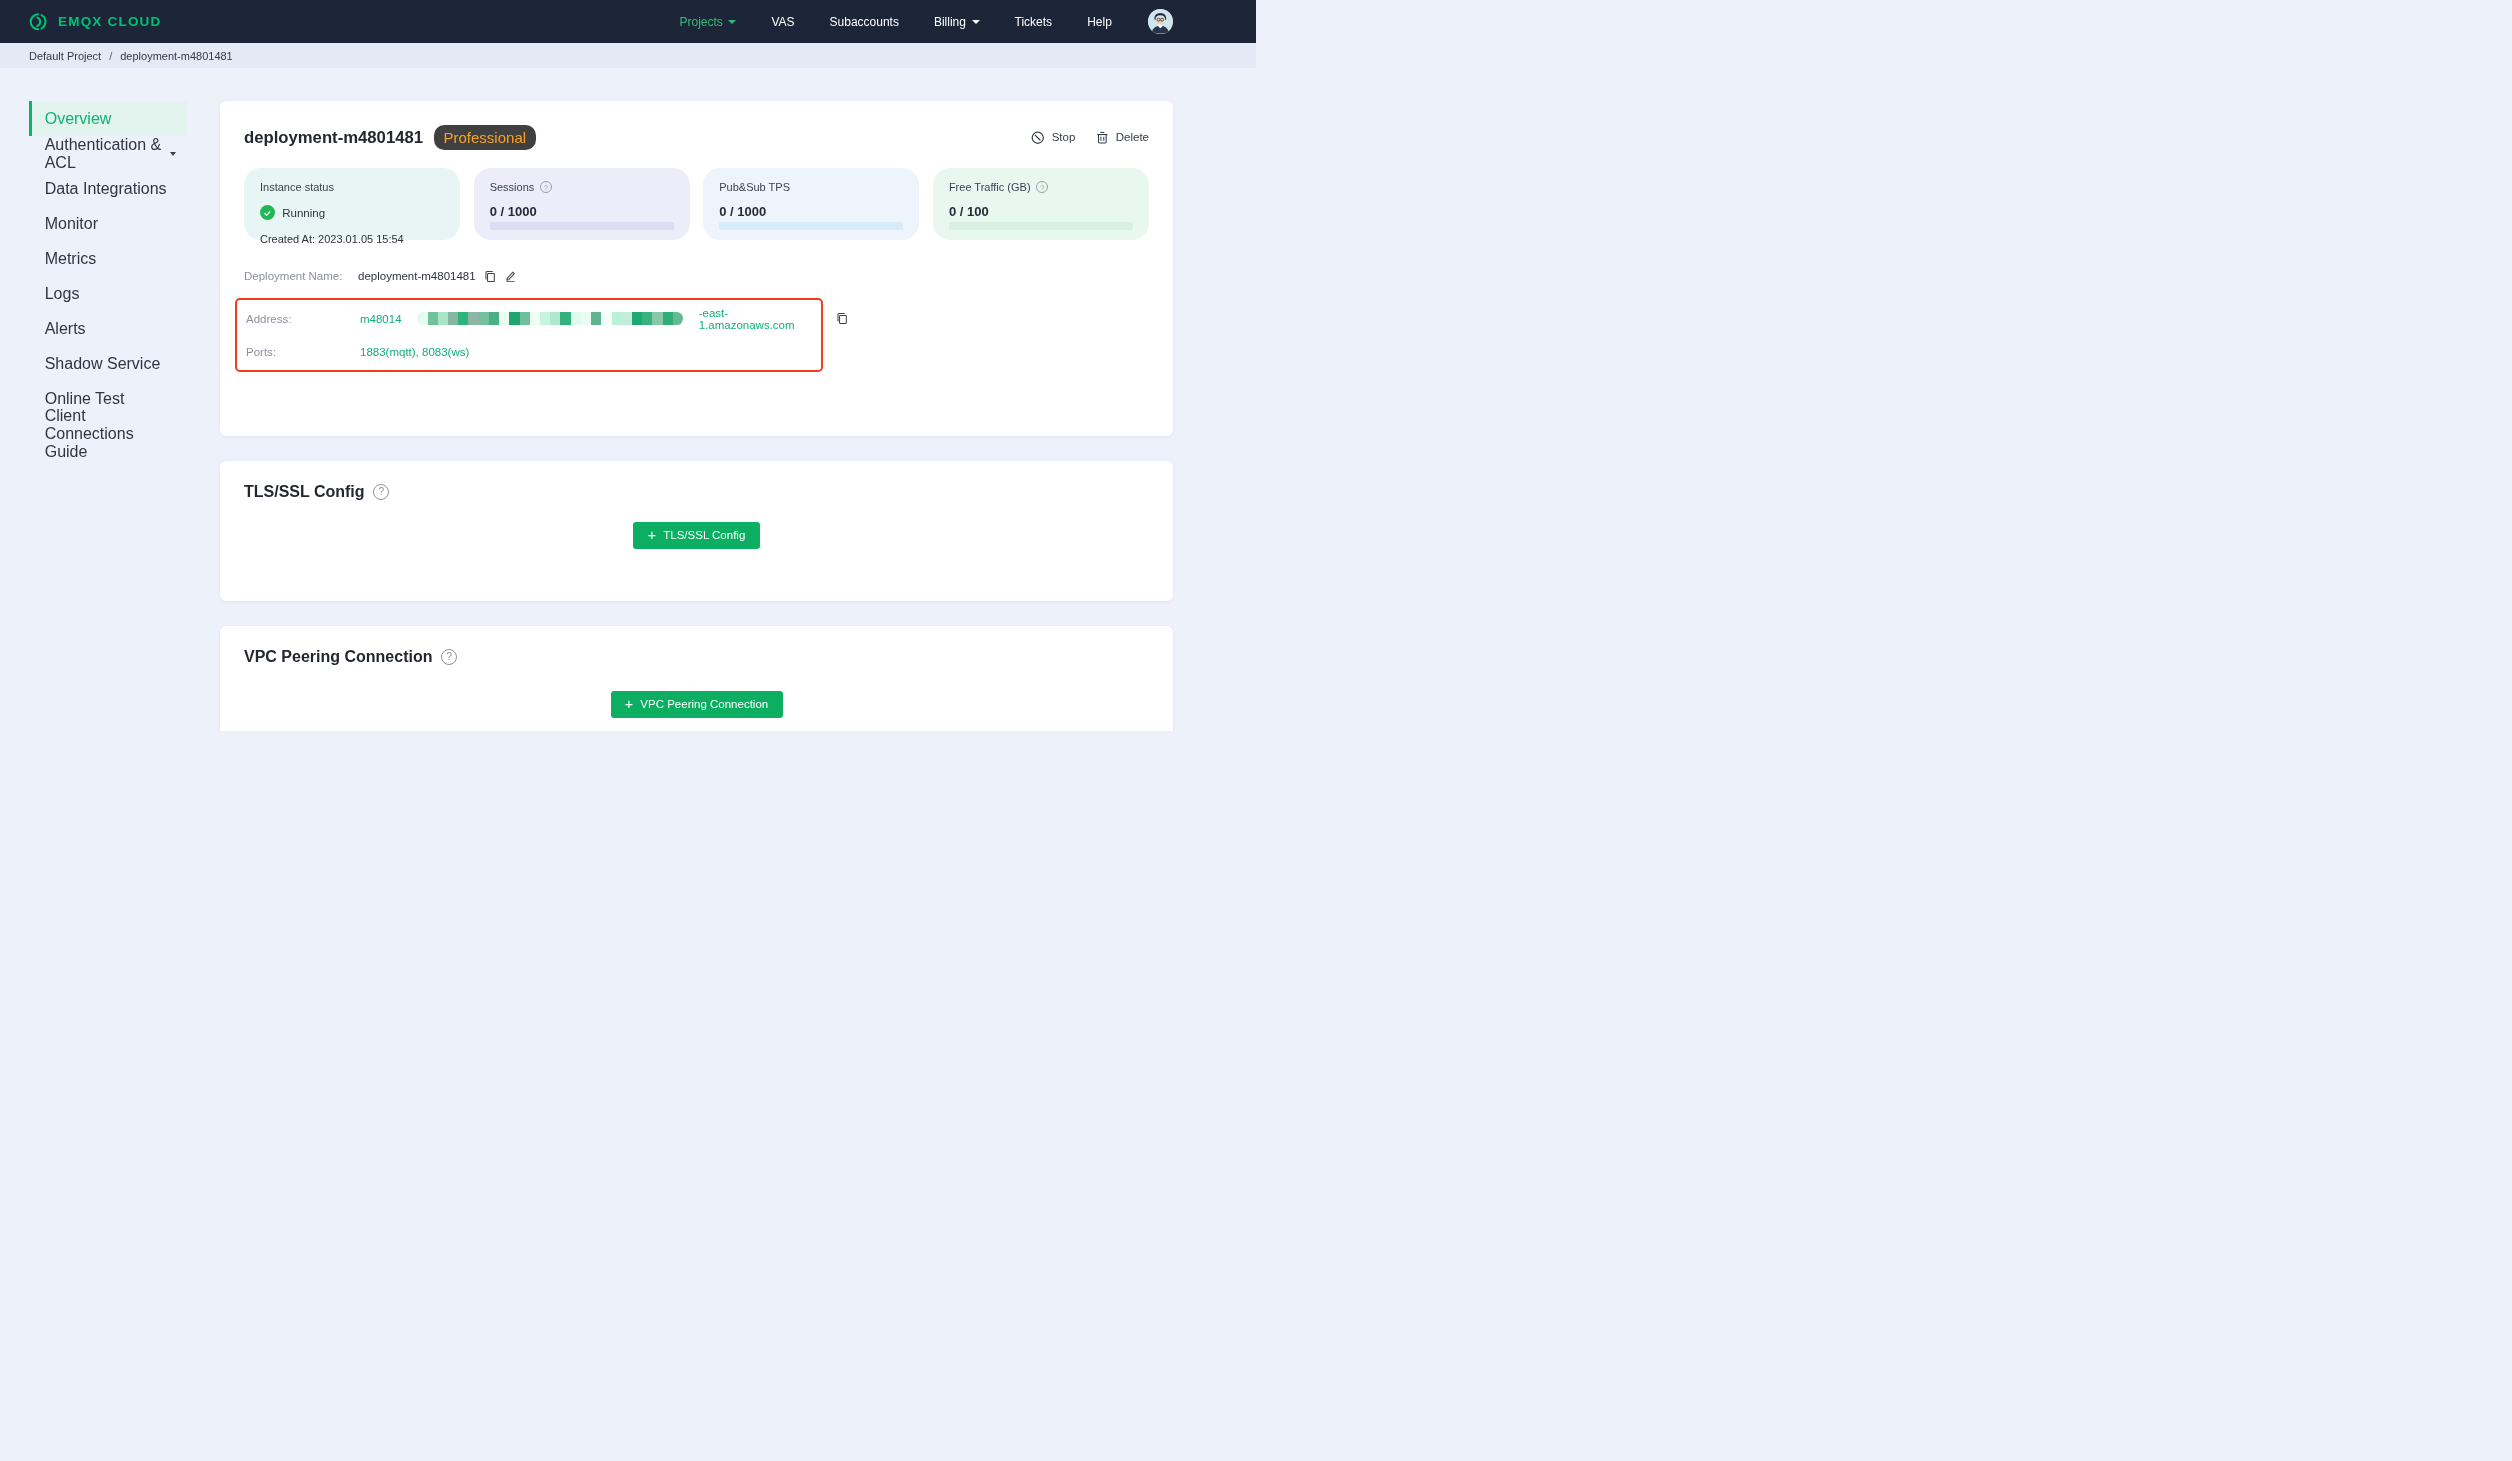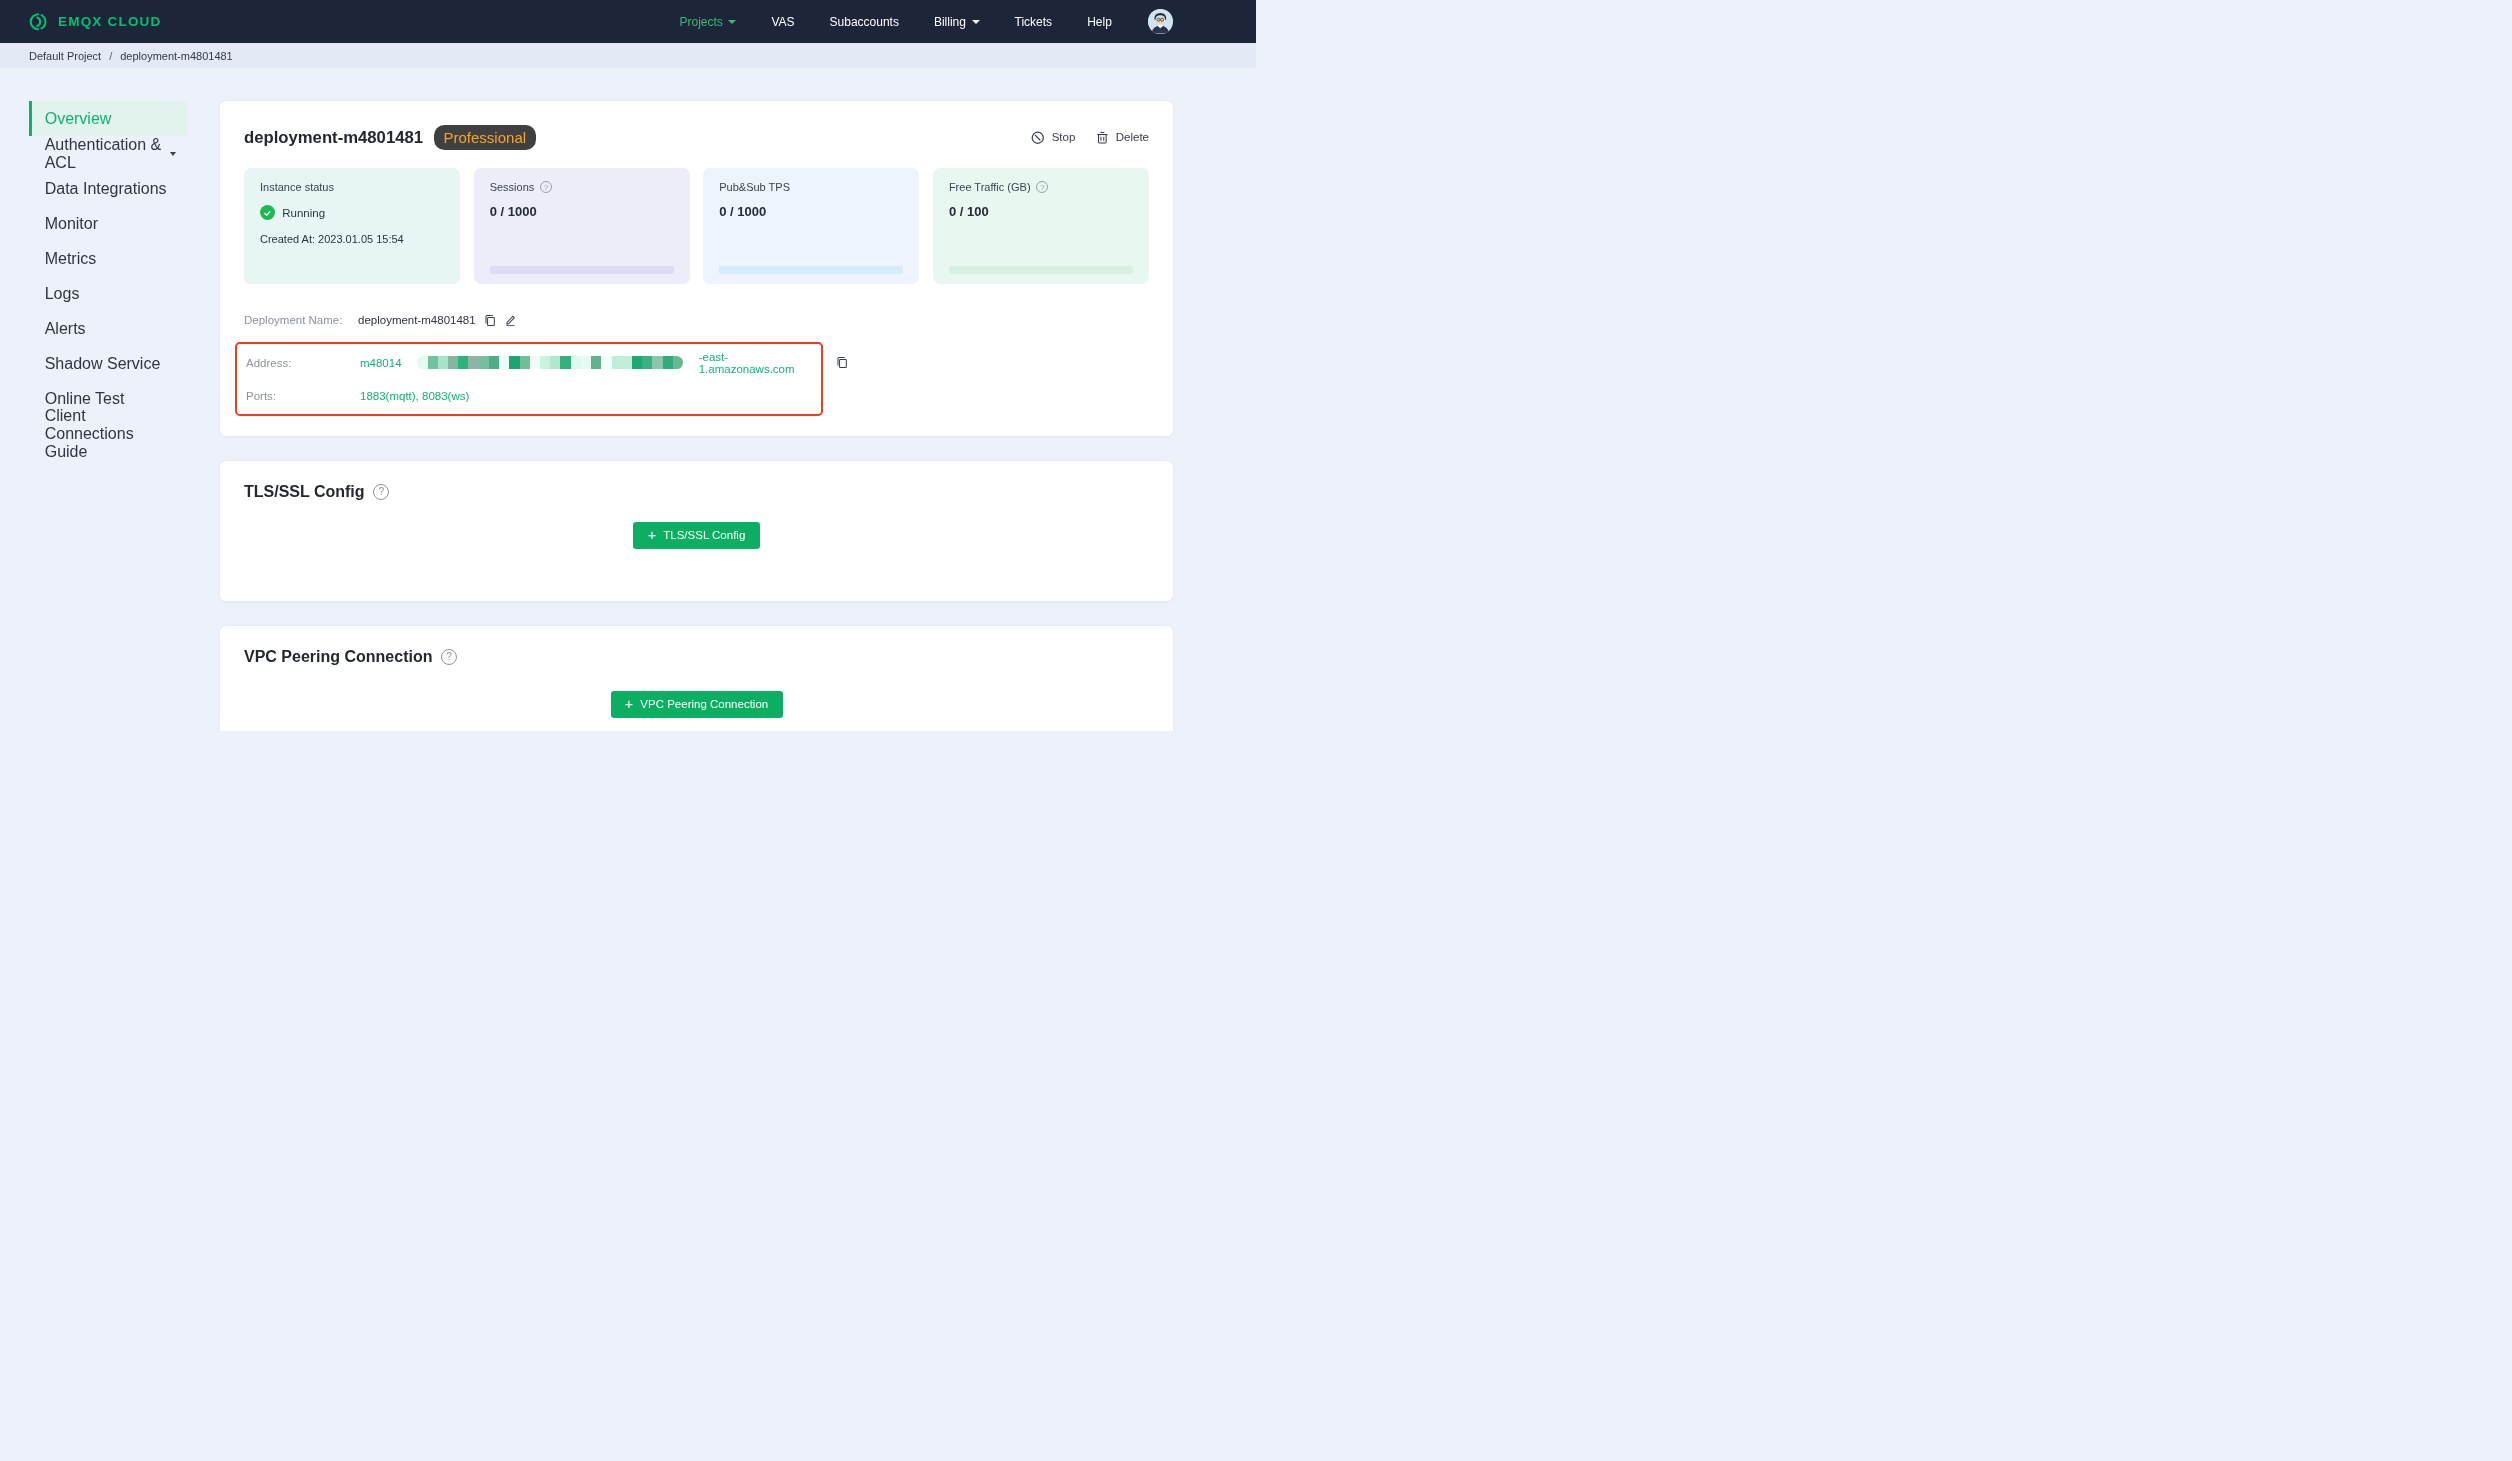--- a/index.html
+++ b/index.html
@@ -59,21 +59,21 @@
   .deploy-title { font-size:16.7px; font-weight:bold; color:#23272f; }
   .plan-badge {
     margin-left:11px; background:#404040; color:#f7a326; font-size:15px;
     padding:4px 9.5px; border-radius:10.3px;
   }
   .title-actions { margin-left:auto; display:flex; align-items:center; gap:20.7px; }
   .action-btn { display:flex; align-items:flex-start; gap:7px; color:#353b49; font-size:11.5px; cursor:pointer; }
   .action-btn svg { display:block; }
 
   .stats-row { display:flex; gap:13.5px; margin-top:17.5px; }
-  .stat-card { flex:1; height:116px; border-radius:7px; padding:13.5px 16px; position:relative; }
+  .stat-card { flex:1; height:72px; border-radius:17px; padding:13.5px 16px; position:relative; }
   .stat-instance { background:#e7f6f5; }
   .stat-sessions { background:#ededfa; }
   .stat-tps { background:#eef4fb; }
   .stat-traffic { background:#e8f8f1; }
   .stat-label { font-size:11px; color:#3c4350; display:flex; align-items:center; gap:5.6px; }
   .stat-value { font-size:13px; font-weight:bold; color:#262b36; margin-top:11px; }
   .progress {
     position:absolute; left:16px; right:16px; bottom:10.3px; height:8px; border-radius:1.6px;
   }
   .progress-sessions { background:#dcddf5; }

